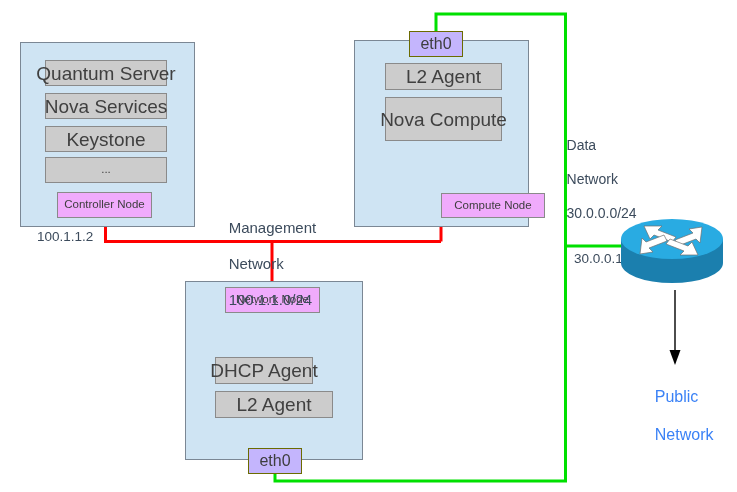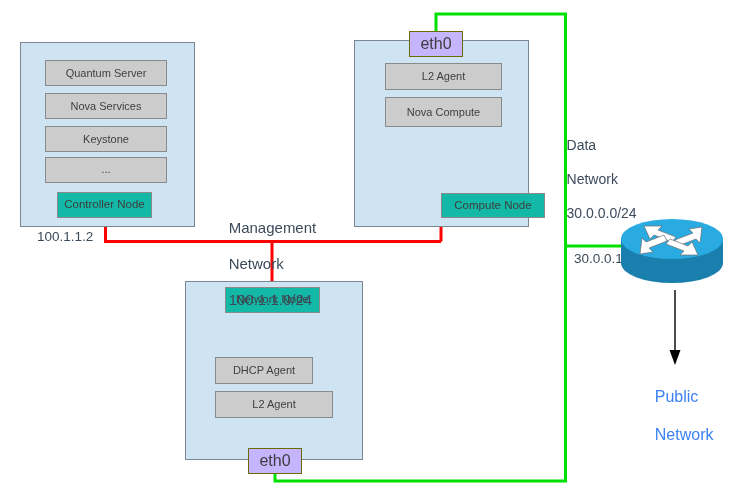--- a/index.html
+++ b/index.html
@@ -38,31 +38,31 @@
   
   .service-box {
     position: absolute;
     background: #cccccc;
     border: 1px solid #8a8a8a;
     box-sizing: border-box;
     display: flex;
     align-items: center;
     justify-content: center;
     color: #404040;
-    font-size: 11px;
+    font-size: 19px;
     line-height: 1;
     white-space: nowrap;
   }
   .service-box.small {
     font-size: 11.5px;
   }
   
   .role-box {
     position: absolute;
-    background: #14b8a6;
+    background: #f0abfc;
     border: 1px solid #8a8a8a;
     box-sizing: border-box;
     display: flex;
     align-items: center;
     justify-content: center;
     color: #3d3d3d;
     font-size: 11.5px;
     line-height: 1;
     white-space: nowrap;
   }
@@ -133,21 +133,21 @@
   <div class="service-box" style="left:45px; top:126px; width:122px; height:26px;">Keystone</div>
   <div class="service-box small" style="left:45px; top:157px; width:122px; height:26px;">...</div>
 
   <div class="role-box" style="left:57px; top:192px; width:95px; height:26px;">Controller Node</div>
 
   <div class="label ip" style="left:37px; top:229px;">100.1.1.2</div>
 
   <div class="host-box" style="left:354px; top:40px; width:175px; height:187px;"></div>
 
   <div class="service-box" style="left:385px; top:63px; width:117px; height:27px;">L2 Agent</div>
-  <div class="service-box" style="left:385px; top:97px; width:117px; height:30px;">Nova Compute</div>
+  <div class="service-box" style="left:385px; top:97px; width:117px; height:44px;">Nova Compute</div>
 
   <div class="role-box" style="left:394px; top:193px; width:104px; height:25px;margin-left:47px;">Compute Node</div>
 
   <div class="iface-tag" style="left:409px; top:31px; width:54px; height:26px;">eth0</div>
 
   <div class="host-box" style="left:185px; top:281px; width:178px; height:179px;"></div>
 
   <div class="role-box" style="left:225px; top:287px; width:95px; height:26px;">Network Node</div>
 
   <div class="service-box" style="left:215px; top:357px; width:98px; height:27px;">DHCP Agent</div>

